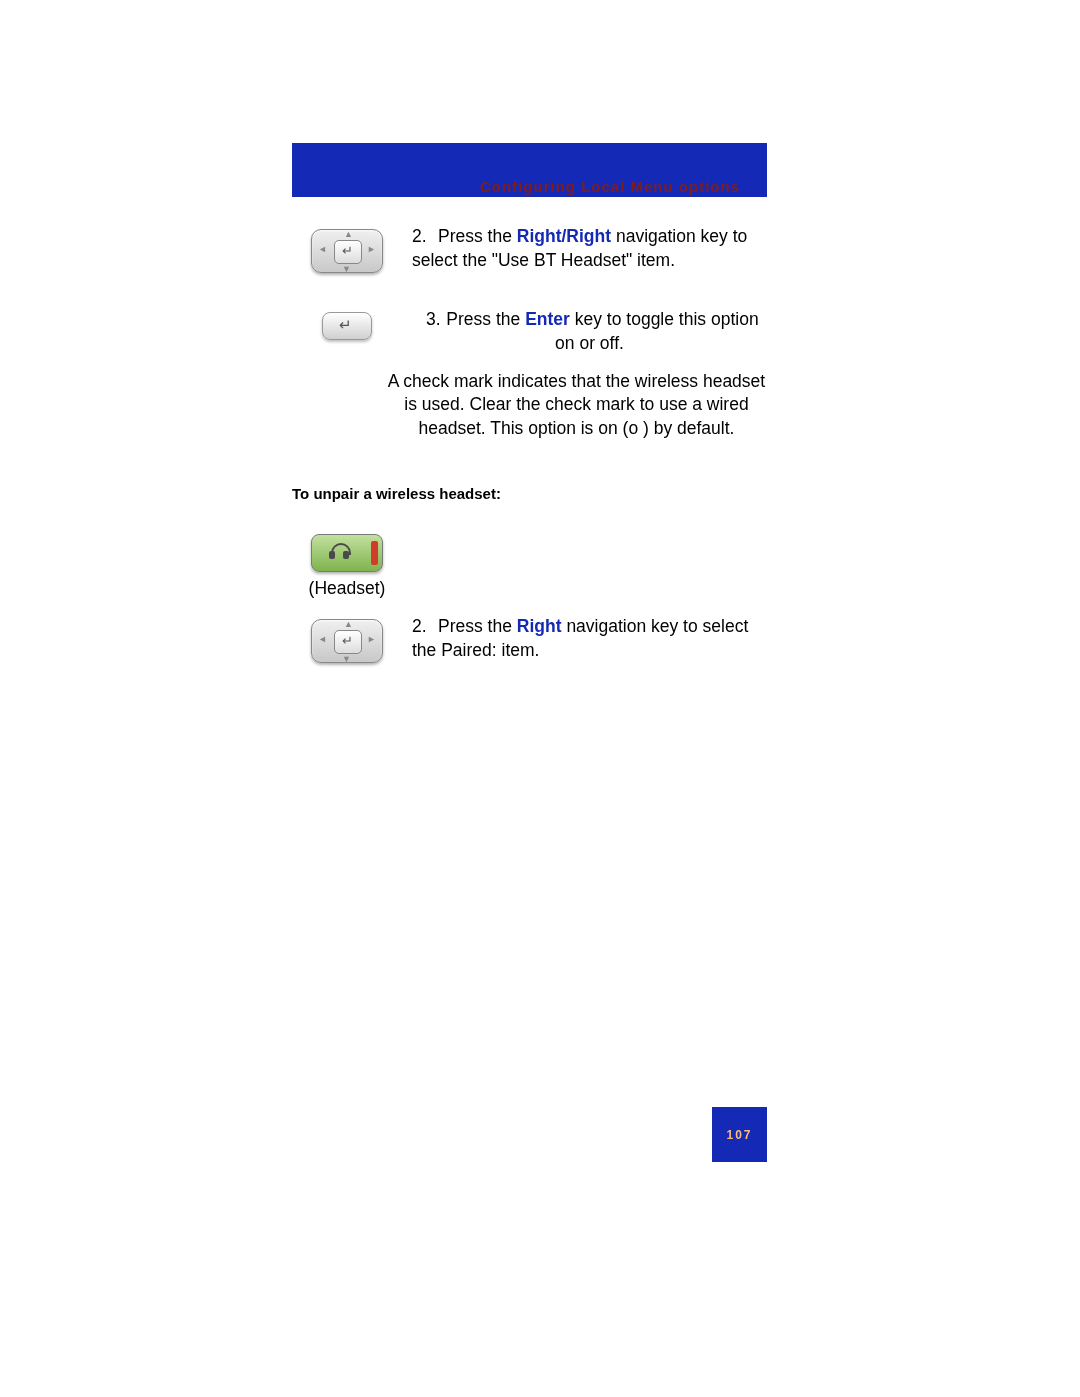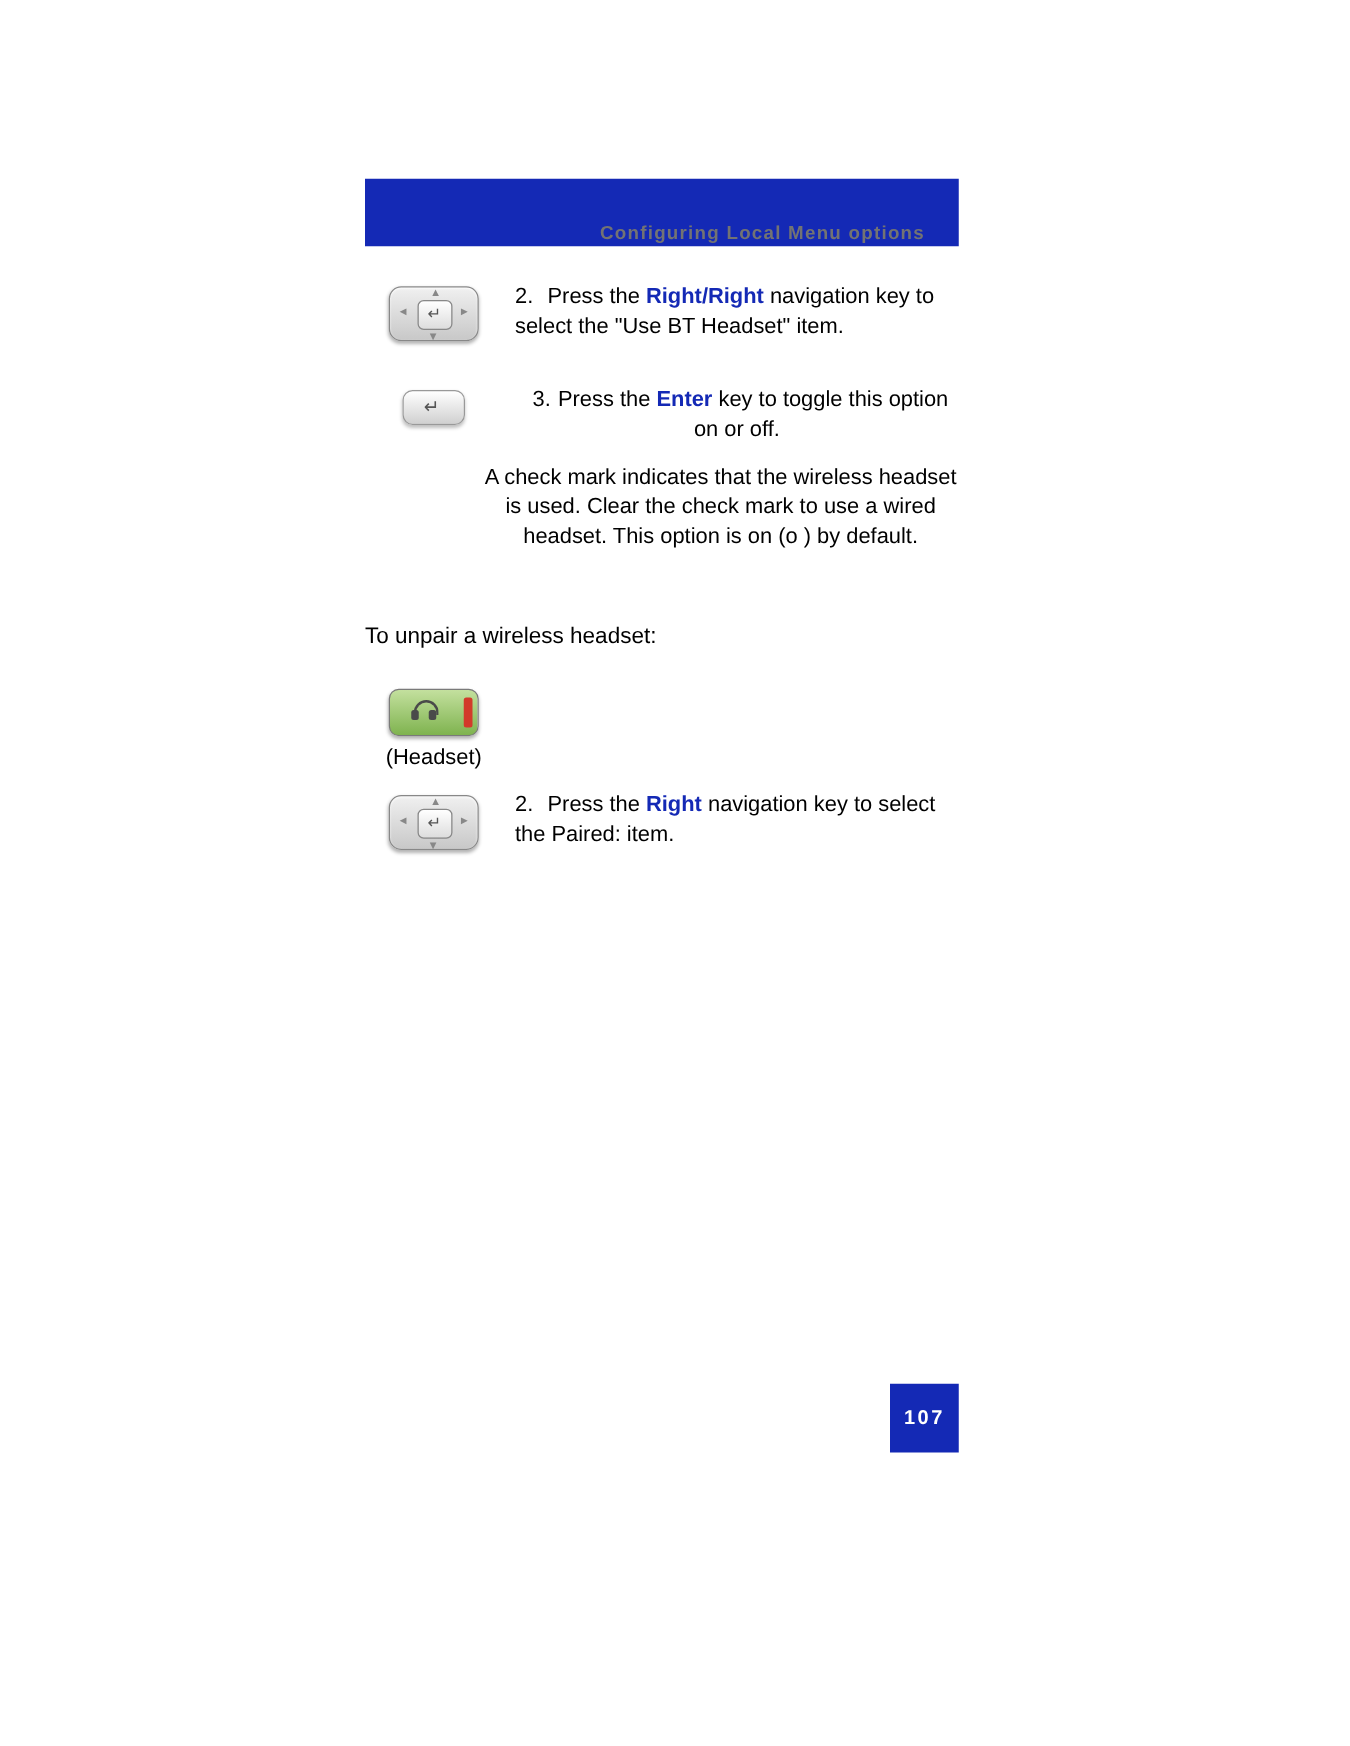--- a/index.html
+++ b/index.html
@@ -1,29 +1,29 @@
 <!DOCTYPE html>
 <html><head>
 <meta charset="utf-8">
 <style>
 html,body{margin:0;padding:0;background:#fff;width:1080px;height:1397px;font-family:Arial,Helvetica,sans-serif;color:#000;}
 .page{position:absolute;left:0;top:0;width:1080px;height:1397px;}
 .blue-bar{position:absolute;left:292px;top:143px;width:475px;height:54px;background:#1429b5;}
-.header-title{position:absolute;left:480px;top:178px;font-size:15px;font-weight:bold;letter-spacing:1px;color:#737373;}
+.header-title{position:absolute;left:480px;top:178px;font-size:15px;font-weight:bold;letter-spacing:1px;color:#7f1d1d;}
 .content{position:absolute;left:292px;top:225px;width:475px;}
 .row{display:flex;margin-bottom:8px;}
 .icon-col{width:110px;flex-shrink:0;display:flex;flex-direction:column;align-items:center;padding-top:4px;}
 .text-col{flex:1;font-size:17.5px;line-height:1.35;padding-left:10px;}
 .num{display:inline-block;width:26px;vertical-align:top;}
 .highlight{color:#1429b5;font-weight:bold;}
 .para{margin:0 0 20px 0;}
-.subheading{font-weight:normal;font-size:18px;margin:38px 0 28px 0;}
+.subheading{font-weight:bold;font-size:15px;margin:25px 0 28px 0;}
 .caption{font-size:17.5px;margin-top:6px;}
 .page-num-box{position:absolute;left:712px;top:1107px;width:55px;height:55px;background:#1429b5;display:flex;align-items:center;justify-content:center;}
-.page-num{color:#ffffff;font-weight:bold;font-size:16px;letter-spacing:2px;}
+.page-num{color:#fdba74;font-weight:bold;font-size:12px;letter-spacing:2px;}
 
 
 .dpad{width:70px;height:42px;background:linear-gradient(#f0f0f0,#c8c8c8);border:1px solid #888;border-radius:10px;position:relative;box-shadow:inset 0 1px 2px rgba(255,255,255,.8),0 2px 3px rgba(0,0,0,.3);}
 .dpad .center{position:absolute;left:22px;top:10px;width:26px;height:22px;background:linear-gradient(#fff,#ddd);border:1px solid #888;border-radius:5px;}
 .dpad .center::after{content:"↵";position:absolute;left:7px;top:2px;font-size:13px;color:#555;}
 .dpad .arrow{position:absolute;font-size:9px;color:#888;}
 .dpad .a-up{left:32px;top:-1px;}
 .dpad .a-down{left:30px;bottom:-2px;}
 .dpad .a-left{left:6px;top:14px;}
 .dpad .a-right{right:6px;top:14px;}

